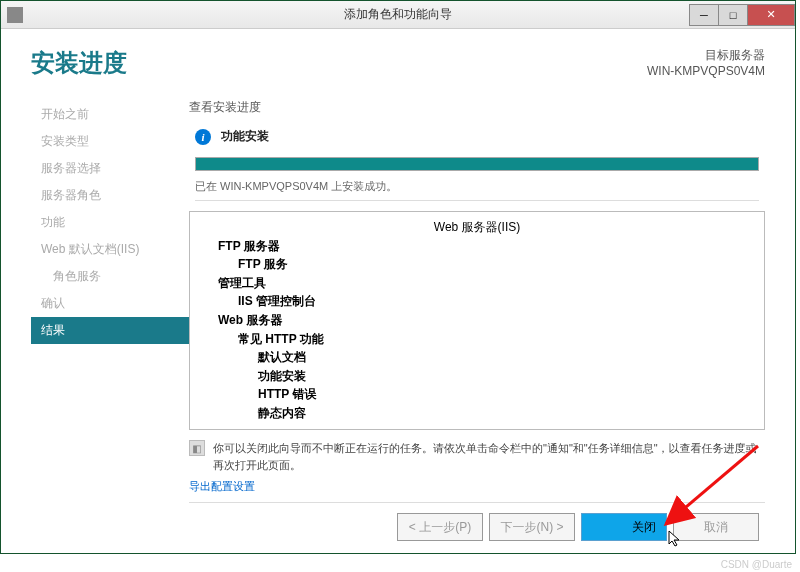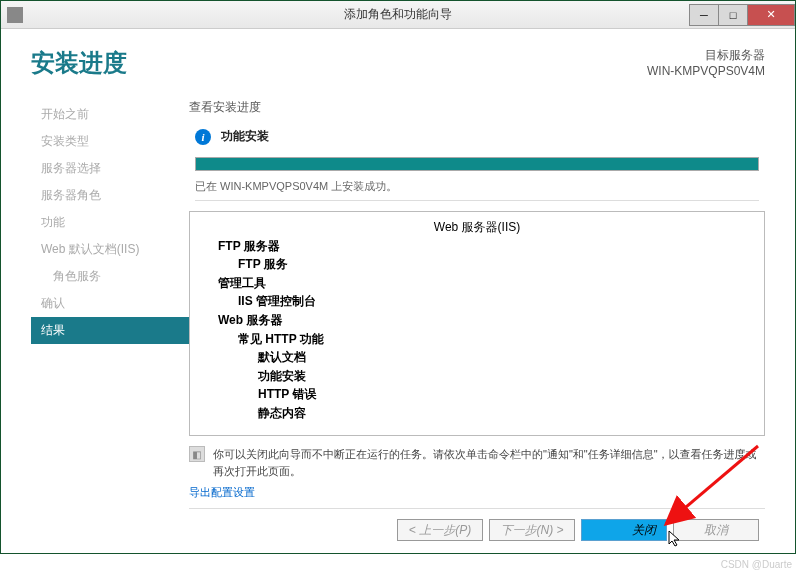--- a/index.html
+++ b/index.html
@@ -46,21 +46,21 @@
     .tree-box .t1 { font-weight: bold; padding-left: 20px; }
     .tree-box .t2 { font-weight: bold; padding-left: 40px; }
     .tree-box .t3 { font-weight: bold; padding-left: 60px; }
     
     .hint-row { display: flex; gap: 8px; margin-top: 10px; font-size: 11px; color: #444; line-height: 1.5; }
     .flag-icon { width: 16px; height: 16px; background: #ddd; border: 1px solid #bbb; display:flex; align-items:center; justify-content:center; color:#888; font-size:10px; flex-shrink:0; }
     
     .export-link { font-size: 11px; color: #0066cc; margin-top: 6px; cursor: pointer; }
     
     .button-row { display: flex; justify-content: flex-end; gap: 6px; padding: 10px 6px 2px 0; border-top: 1px solid #ddd; margin-top: 8px; }
-    .btn { min-width: 86px; height: 22px; font-size: 12px; border: 1px solid #999; background: #f0f0f0; cursor: pointer; padding: 0 10px; font-style: italic; }
+    .btn { min-width: 86px; height: 28px; font-size: 12px; border: 1px solid #999; background: #f0f0f0; cursor: pointer; padding: 0 10px; }
     .btn:disabled { color: #999; background: #f5f5f5; }
     .btn.highlight { background: #0ea5e9; border-color: #5aa0d0; text-align: right; }
     
     .watermark { position: absolute; right: 8px; bottom: 2px; font-size: 10px; color: #ccc; }
     
     .arrow-svg { position: absolute; pointer-events: none; top: 0; left: 0; }
     .cursor { position: absolute; left: 668px; top: 530px; pointer-events: none; }
   </style>
 </head>
 <body>

